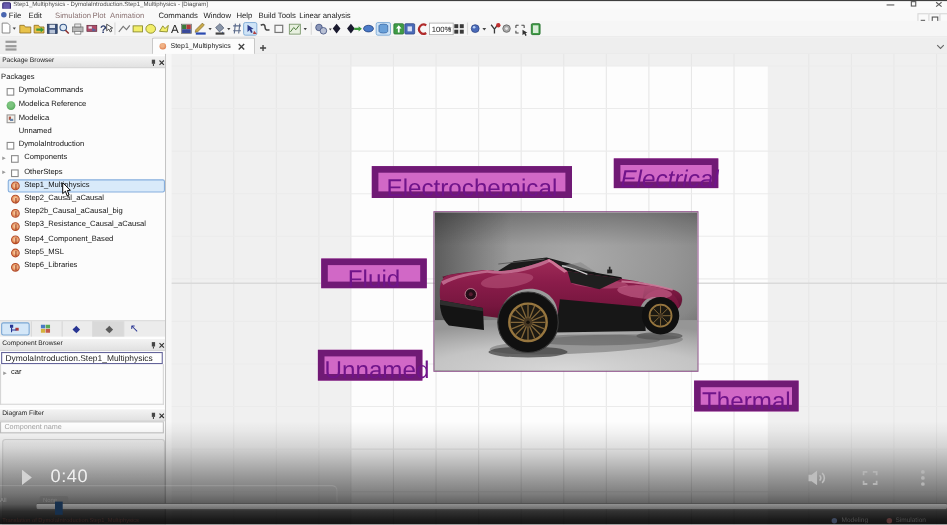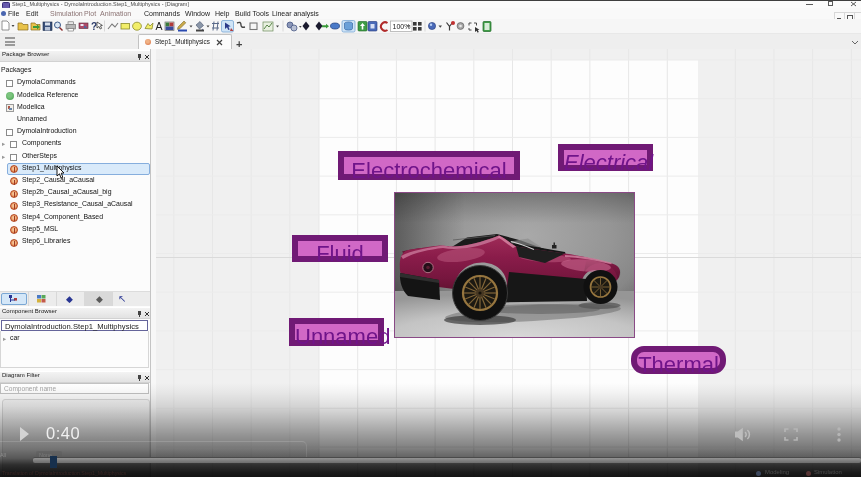--- a/index.html
+++ b/index.html
@@ -261,21 +261,21 @@
         <line x1="0" y1="359.3" x2="710" y2="359.3"></line>
         <line x1="0" y1="398" x2="710" y2="398"></line>
       </g>
       <line x1="0" y1="208.5" x2="710" y2="208.5" stroke="#dadada" stroke-width="1.2"></line>
     </svg>
   </div>
   <div class="mlabel abs" style="left:338px;top:151px;width:182px;height:29px;line-height:27px;">Electrochemical</div>
   <div class="mlabel abs" style="left:558px;top:144px;width:95px;height:27px;font-style:italic;">Electrical</div>
   <div class="mlabel abs" style="left:292px;top:235px;width:96px;height:27px;">Fluid</div>
   <div class="mlabel abs" style="left:289px;top:318px;width:95px;height:28px;line-height:26px;">Unnamed</div>
-  <div class="mlabel abs" style="left:631px;top:346px;width:95px;height:28px;line-height:26px;border-radius:13px;">Thermal</div>
+  <div class="mlabel abs" style="left:631px;top:346px;width:95px;height:28px;line-height:26px;">Thermal</div>
   <div class="abs" id="carimg" style="left:394px;top:192px;width:241px;height:146px;border:1px solid #8a4a86;box-sizing:border-box;">
     <svg width="239" height="144" viewBox="0 0 239 144" xmlns="http://www.w3.org/2000/svg" style="filter:blur(0.5px);">
       <defs>
         <radialGradient id="wallg" cx="55%" cy="30%" r="90%">
           <stop offset="0%" stop-color="#a9a9a9"></stop>
           <stop offset="40%" stop-color="#959595"></stop>
           <stop offset="75%" stop-color="#7a7a7a"></stop>
           <stop offset="100%" stop-color="#636363"></stop>
         </radialGradient>
         <radialGradient id="floorg2" cx="50%" cy="100%" r="95%">

